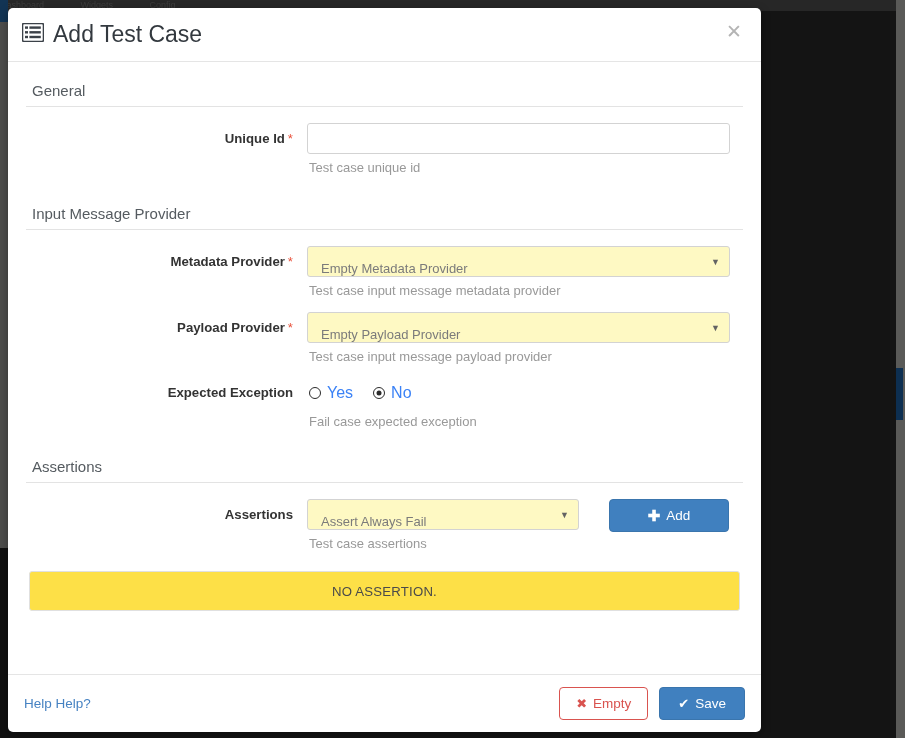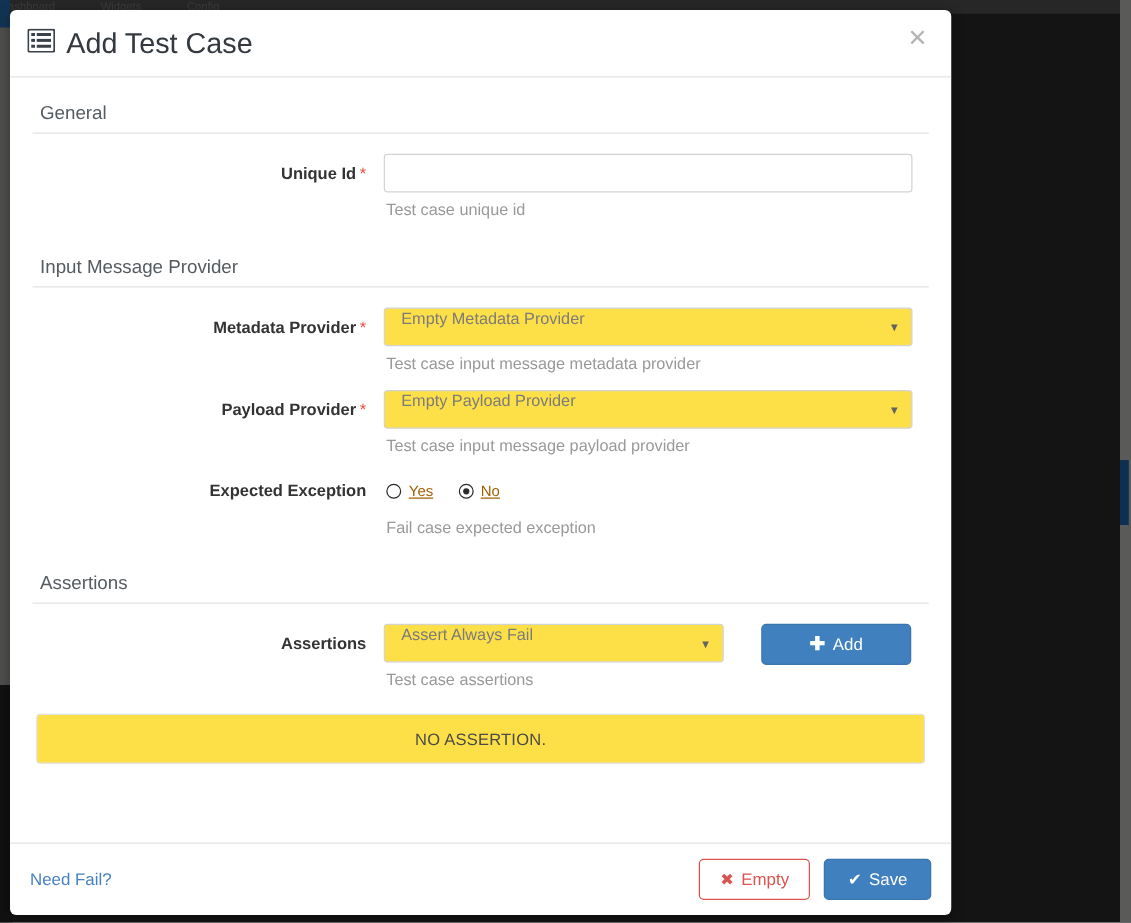--- a/index.html
+++ b/index.html
@@ -109,22 +109,22 @@
     font-family: "Liberation Sans", sans-serif;
     background: #fff;
     outline: none;
   }
   .txt-input::placeholder { color: #b0b0b0; }
 
   .select-box {
     position: relative;
     width: 423px; height: 31px;
     border: 1px solid #d3d3d3; border-radius: 3px;
-    background: #fde047;
-    display: flex; align-items: flex-start;
+    background: #fef9c3;
+    display: flex; align-items: flex-end;
     padding: 0 26px 0 13px;
     font-size: 13px; color: #7b7b7b;
     cursor: pointer;
     white-space: nowrap; overflow: hidden;
   }
   .select-box.narrow { width: 272px; }
   .caret {
     position: absolute; right: 9px; top: 50%;
     transform: translateY(-50%);
     font-size: 9px; color: #636363;
@@ -144,21 +144,21 @@
   .radio-mark {
     width: 12px; height: 12px; border-radius: 50%;
     border: 1.7px solid #2b2b2b; background: #fff;
     position: relative; flex: 0 0 auto;
   }
   .radio-mark.on::after {
     content: ""; position: absolute;
     left: 50%; top: 50%; transform: translate(-50%,-50%);
     width: 5px; height: 5px; border-radius: 50%; background: #2b2b2b;
   }
-  .radio-label { font-size: 12px; color: #a16207; text-decoration: underline; }
+  .radio-label { font-size: 16px; color: #3b82f6; }
 
   .inline-row { display: flex; align-items: flex-start; gap: 30px; }
 
   .btn {
     font-family: "Liberation Sans", sans-serif;
     font-size: 13.5px;
     border-radius: 4px;
     cursor: pointer;
     display: inline-flex; align-items: center; justify-content: center;
     gap: 6px;
@@ -313,21 +313,21 @@
             <span>Add</span>
           </button>
         </div>
       </div>
     </div>
 
     <div class="empty-panel">NO ASSERTION.</div>
   </div>
 
   <div class="modal-footer">
-    <a class="help-link">Need Fail?</a>
+    <a class="help-link">Help Help?</a>
     <div class="footer-actions">
       <button class="btn btn-danger-outline">
         <span class="glyph">✖</span>
         <span>Empty</span>
       </button>
       <button class="btn btn-primary btn-save">
         <span class="glyph">✔</span>
         <span>Save</span>
       </button>
     </div>

